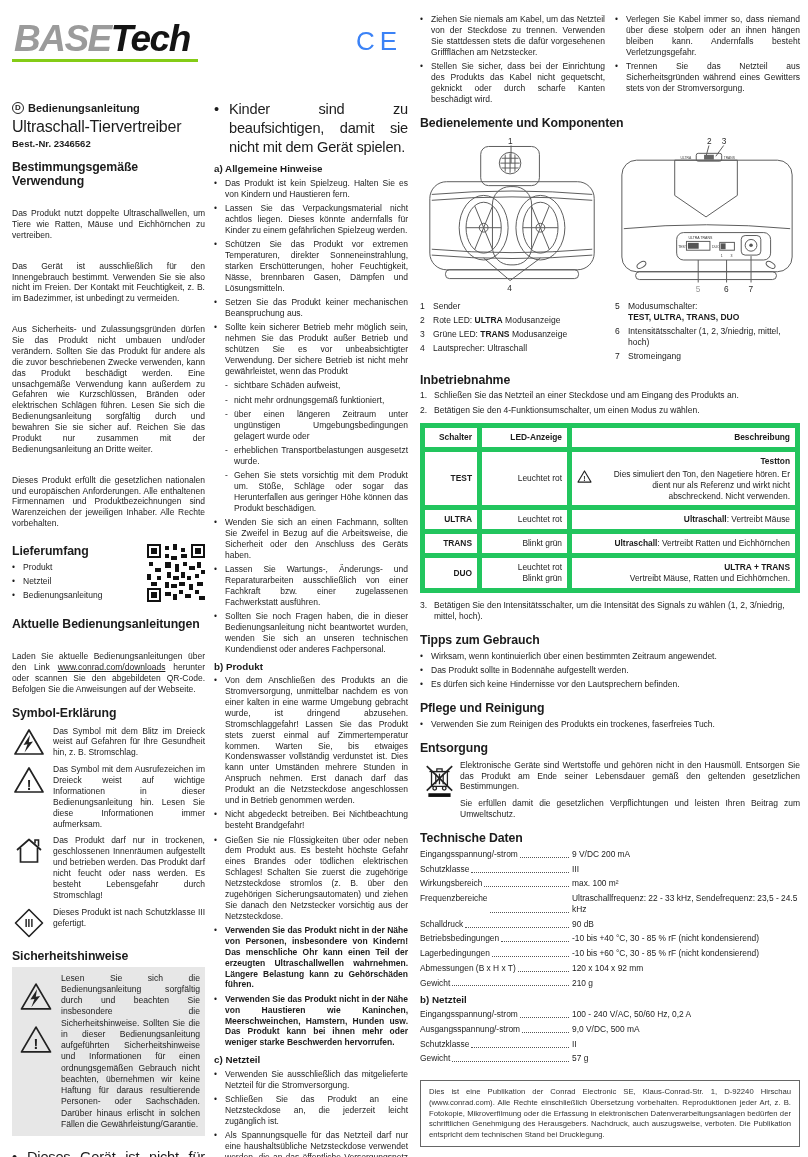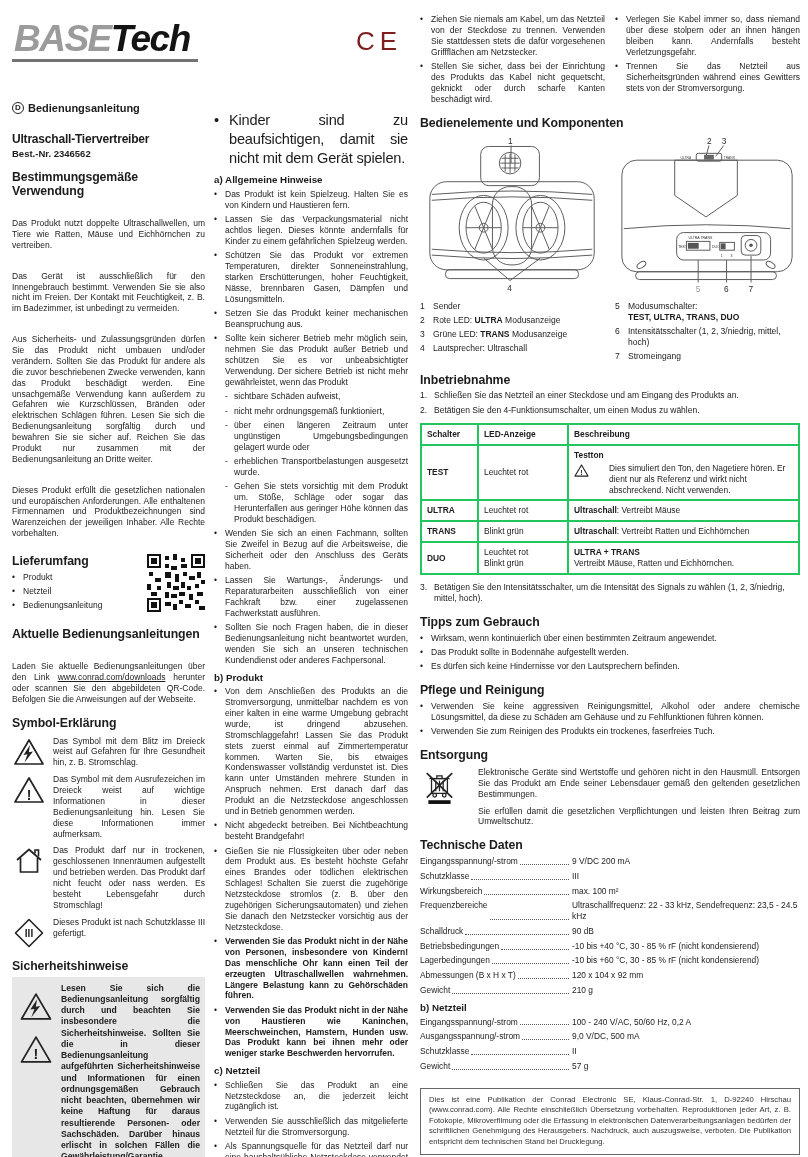--- a/index.html
+++ b/index.html
@@ -2,36 +2,36 @@
 <html><head>
 <meta charset="utf-8">
 <style>
   *{margin:0;padding:0;box-sizing:border-box}
   html,body{background:#fff}
   body{width:808px;height:1157px;font-family:"Liberation Sans",sans-serif;color:#1c1c1c;overflow:hidden;position:relative}
   .page{width:808px;height:1157px;padding:10px 8px 8px 12px;display:flex;gap:12px}
   
   .leftregion{width:396px;flex:none}
   .masthead{display:flex;justify-content:space-between;align-items:flex-start;height:64px}
-  .logo{font-style:italic;font-weight:700;font-size:37px;line-height:1;letter-spacing:-1.5px;border-bottom:3px solid #737373;padding:4px 8px 2px 2px;margin-top:6px}
+  .logo{font-style:italic;font-weight:700;font-size:37px;line-height:1;letter-spacing:-1.5px;border-bottom:3px solid #84cc16;padding:4px 8px 2px 2px;margin-top:6px}
   .logo .base{color:#9b9b9b}
   .logo .tech{color:#141414}
-  .ce{font-size:26px;letter-spacing:5px;margin:16px 6px 0 0;color:#7f1d1d}
+  .ce{font-size:26px;letter-spacing:5px;margin:16px 6px 0 0;color:#3b82f6}
   .twocols{display:flex;gap:9px;margin-top:14px}
   .col1{width:193px;flex:none}
   .col2{width:194px;flex:none}
   
   .col3{width:380px;flex:none;padding-top:4px}
   
   .h2{font-size:12.3px;font-weight:700;margin:11px 0 2px;letter-spacing:-0.1px}
   .h3{font-size:9.8px;font-weight:700;margin:6px 0 1px}
   .p{font-size:8.5px;line-height:1.28;text-align:justify;margin-top:20px}
   .doc-type{font-size:11px;font-weight:700;display:flex;align-items:center;gap:4px;margin-top:14px}
   .dbadge{width:12px;height:12px;border:1.3px solid #222;border-radius:50%;font-size:8px;line-height:9.5px;text-align:center;font-weight:700;flex:none}
-  .title{font-size:12px;font-weight:700;margin-top:18px;letter-spacing:-0.2px}
+  .title{font-size:16px;font-weight:400;margin-top:4px;letter-spacing:-0.2px}
   .ordno{font-size:9.5px;font-weight:700;margin-top:2px}
   .bullet{display:flex;font-size:8.5px;line-height:1.28;margin-top:3.5px}
   .bullet>.bm{width:11px;flex:none}
   .bullet>.bm::before{content:"•"}
   .bullet>.bt{flex:1;text-align:justify}
   .sub{padding-left:11px}
   .sub>.bm{width:9px}
   .sub>.bm::before{content:"-"}
   .bigbullet{display:flex;font-size:14.6px;line-height:1.31;margin-top:12px;letter-spacing:-0.2px}
   .bigbullet>.bm{width:15px;flex:none}
@@ -41,44 +41,44 @@
   .link{text-decoration:underline}
   
   .qr{float:right;width:58px;height:58px;margin:0 0 4px 6px}
   
   .symrow{display:flex;gap:7px;margin-top:6px;align-items:flex-start}
   .symicon{width:34px;flex:none;display:flex;justify-content:center;padding-top:1px}
   .symrow .p{flex:1;margin-top:0}
   
   .safetybox{background:#e7e7e7;display:flex;gap:6px;padding:6px 5px;margin-top:4px}
   .safetybox .icons{width:38px;flex:none;display:flex;flex-direction:column;align-items:center;gap:12px;padding-top:8px}
-  .safetybox .txt{flex:1;font-weight:700;font-size:8.6px;line-height:1.31;text-align:justify}
+  .safetybox .txt{flex:1;font-weight:400;font-size:8.6px;line-height:1.31;text-align:justify}
   
   .cols3top{display:flex;gap:10px}
   .subcol{width:185px;flex:none}
   .diagram{display:flex;justify-content:space-between;margin-top:4px;padding:0 2px}
   .comp{display:flex;gap:10px;margin-top:4px}
   .comp .cl{width:185px;flex:none}
   .crow{display:flex;font-size:8.5px;line-height:1.3;margin-top:3px}
   .crow>.num{width:13px;flex:none}
   .olrow{display:flex;font-size:8.5px;line-height:1.3;margin-top:3.5px}
   .olrow>.num{width:14px;flex:none}
   table.modes{border-collapse:collapse;width:100%;margin-top:7px}
-  .modes th,.modes td{border:2px solid #22c55e;font-size:8.4px;line-height:1.3;padding:4px 5px;text-align:left;vertical-align:middle}
+  .modes th,.modes td{border:5px solid #22c55e;font-size:8.4px;line-height:1.3;padding:4px 5px;text-align:right;vertical-align:middle}
   .modes th{font-weight:700}
   .modes .c1{width:57px}
   .modes .c2{width:90px}
   .warnline{display:flex;gap:20px;margin-top:2px;align-items:flex-start}
   .warnline svg{flex:none;margin-top:1px}
   .spec{display:flex;font-size:8.4px;line-height:1.3;margin-top:3.8px}
   .spec .lead{width:152px;flex:none;display:flex}
   .spec .lbl{white-space:nowrap}
   .spec .fill{flex:1;border-bottom:1px dotted #555;margin:0 3px 2px 2px}
   .spec .val{flex:1}
-  .disposal{display:flex;gap:18px;margin-top:5px}
+  .disposal{display:flex;gap:0;margin-top:5px}
   .disposal .dicon{width:40px;flex:none;display:flex;justify-content:center;padding-top:2px}
   .disposal .txts{flex:1}
   .footerbox{border:1px solid #666;margin-top:16px;padding:6px 8px;font-size:7.7px;line-height:1.38;color:#333}
   svg{display:block}
   svg text{font-family:"Liberation Sans",sans-serif}
 </style>
 </head>
 <body>
 
 <div class="page">
@@ -227,21 +227,21 @@
           <div class="txt">Lesen Sie sich die Bedienungsanleitung sorgfältig durch und beachten Sie insbesondere die Sicherheitshinweise. Sollten Sie die in dieser Bedienungsanleitung aufgeführten Sicherheitshinweise und Informationen für einen ordnungsgemäßen Gebrauch nicht beachten, übernehmen wir keine Haftung für daraus resultierende Personen- oder Sachschäden. Darüber hinaus erlischt in solchen Fällen die Gewährleistung/Garantie.</div>
         </div>
 
         <div class="bigbullet">
             <span class="bm"></span>
             <span class="bt">Dieses Gerät ist nicht für Personen (einschließlich Kinder) mit physischen, sensorischen oder mentalen Beeinträchtigungen bestimmt oder Personen, die nicht über ausreichende Erfahrung und Kenntnisse verfügen, es sei denn, sie stehen unter Aufsicht oder wurden einer umfassenden Unterweisung unterzogen.</span>
           </div>
       </div>
 
       <div class="col2">
-        <div class="bigbullet" style="margin-top:23px">
+        <div class="bigbullet" style="margin-top:12px">
             <span class="bm"></span>
             <span class="bt">Kinder sind zu beaufsichtigen, damit sie nicht mit dem Gerät spielen.</span>
           </div>
 
         <div class="h3">a) Allgemeine Hinweise</div>
         <div class="bullet">
             <span class="bm"></span>
             <span class="bt">Das Produkt ist kein Spielzeug. Halten Sie es von Kindern und Haustieren fern.</span>
           </div>
         <div class="bullet">
@@ -311,25 +311,25 @@
             <span class="bt bold">Verwenden Sie das Produkt nicht in der Nähe von Personen, insbesondere von Kindern! Das menschliche Ohr kann einen Teil der erzeugten Ultraschallwellen wahrnehmen. Längere Belastung kann zu Gehörschäden führen.</span>
           </div>
         <div class="bullet">
             <span class="bm"></span>
             <span class="bt bold">Verwenden Sie das Produkt nicht in der Nähe von Haustieren wie Kaninchen, Meerschweinchen, Hamstern, Hunden usw. Das Produkt kann bei ihnen mehr oder weniger starke Beschwerden hervorrufen.</span>
           </div>
 
         <div class="h3">c) Netzteil</div>
         <div class="bullet">
             <span class="bm"></span>
+            <span class="bt">Verwenden Sie ausschließlich das mitgelieferte Netzteil für die Stromversorgung.</span>
+          </div>
+        <div class="bullet">
+            <span class="bm"></span>
             <span class="bt">Schließen Sie das Produkt an eine Netzsteckdose an, die jederzeit leicht zugänglich ist.</span>
-          </div>
-        <div class="bullet">
-            <span class="bm"></span>
-            <span class="bt">Verwenden Sie ausschließlich das mitgelieferte Netzteil für die Stromversorgung.</span>
           </div>
         <div class="bullet">
             <span class="bm"></span>
             <span class="bt">Als Spannungsquelle für das Netzteil darf nur eine haushaltsübliche Netzsteckdose verwendet werden, die an das öffentliche Versorgungsnetz angeschlossen ist. Überprüfen Sie vor dem Anschluss des Netzteils, ob die Spannungsangaben auf dem Netzteil mit der Spannung in Ihrem Haushalt übereinstimmen.</span>
           </div>
 
       </div>
     </div>
   </div>
 
@@ -550,24 +550,20 @@
         <span class="bt">Das Produkt sollte in Bodennähe aufgestellt werden.</span>
       </div>
     <div class="bullet">
         <span class="bm"></span>
         <span class="bt">Es dürfen sich keine Hindernisse vor den Lautsprechern befinden.</span>
       </div>
 
     <div class="h2">Pflege und Reinigung</div>
     <div class="bullet">
         <span class="bm"></span>
-        <span class="bt">Verwenden Sie keine aggressiven Reinigungsmittel, Alkohol oder andere chemische Lösungsmittel, da diese zu Schäden am Gehäuse und zu Fehlfunktionen führen können.</span>
-      </div>
-    <div class="bullet">
-        <span class="bm"></span>
         <span class="bt">Verwenden Sie zum Reinigen des Produkts ein trockenes, faserfreies Tuch.</span>
       </div>
 
     <div class="h2">Entsorgung</div>
     <div class="disposal">
       <div class="dicon">
         <svg width="36" height="36" viewBox="0 0 34 34" fill="none" stroke="#222" stroke-width="1.2">
           <rect x="9" y="9" width="15" height="14" rx="1"></rect>
           <line x1="7" y1="9" x2="26" y2="9"></line>
           <path d="M14,9 V6.5 H19 V9"></path>

